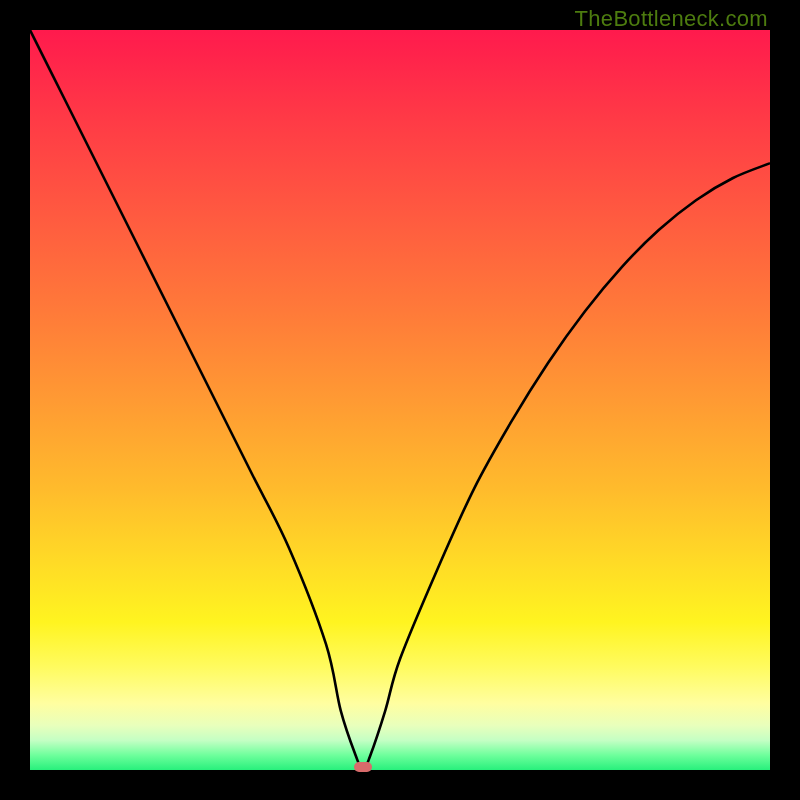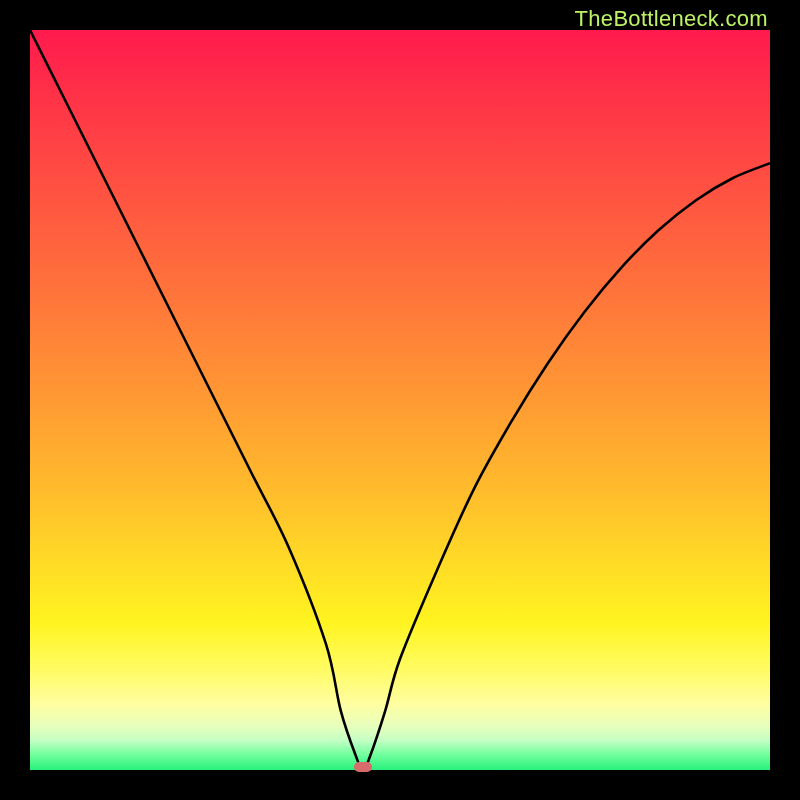--- a/index.html
+++ b/index.html
@@ -39,21 +39,21 @@
       #e8ffbc 94%,
       #c4ffc4 96%,
       #6eff9c 98%,
       #28f07c 100%
     );
   }
   .watermark {
     position: absolute;
     top: 6px;
     right: 32px;
-    color: #bef264;
+    color: #4d7c0f;
     font-size: 22px;
     font-weight: 500;
     letter-spacing: 0.3px;
     user-select: none;
   }
   svg.curve {
     position: absolute;
     left: 0;
     top: 0;
     width: 740px;

